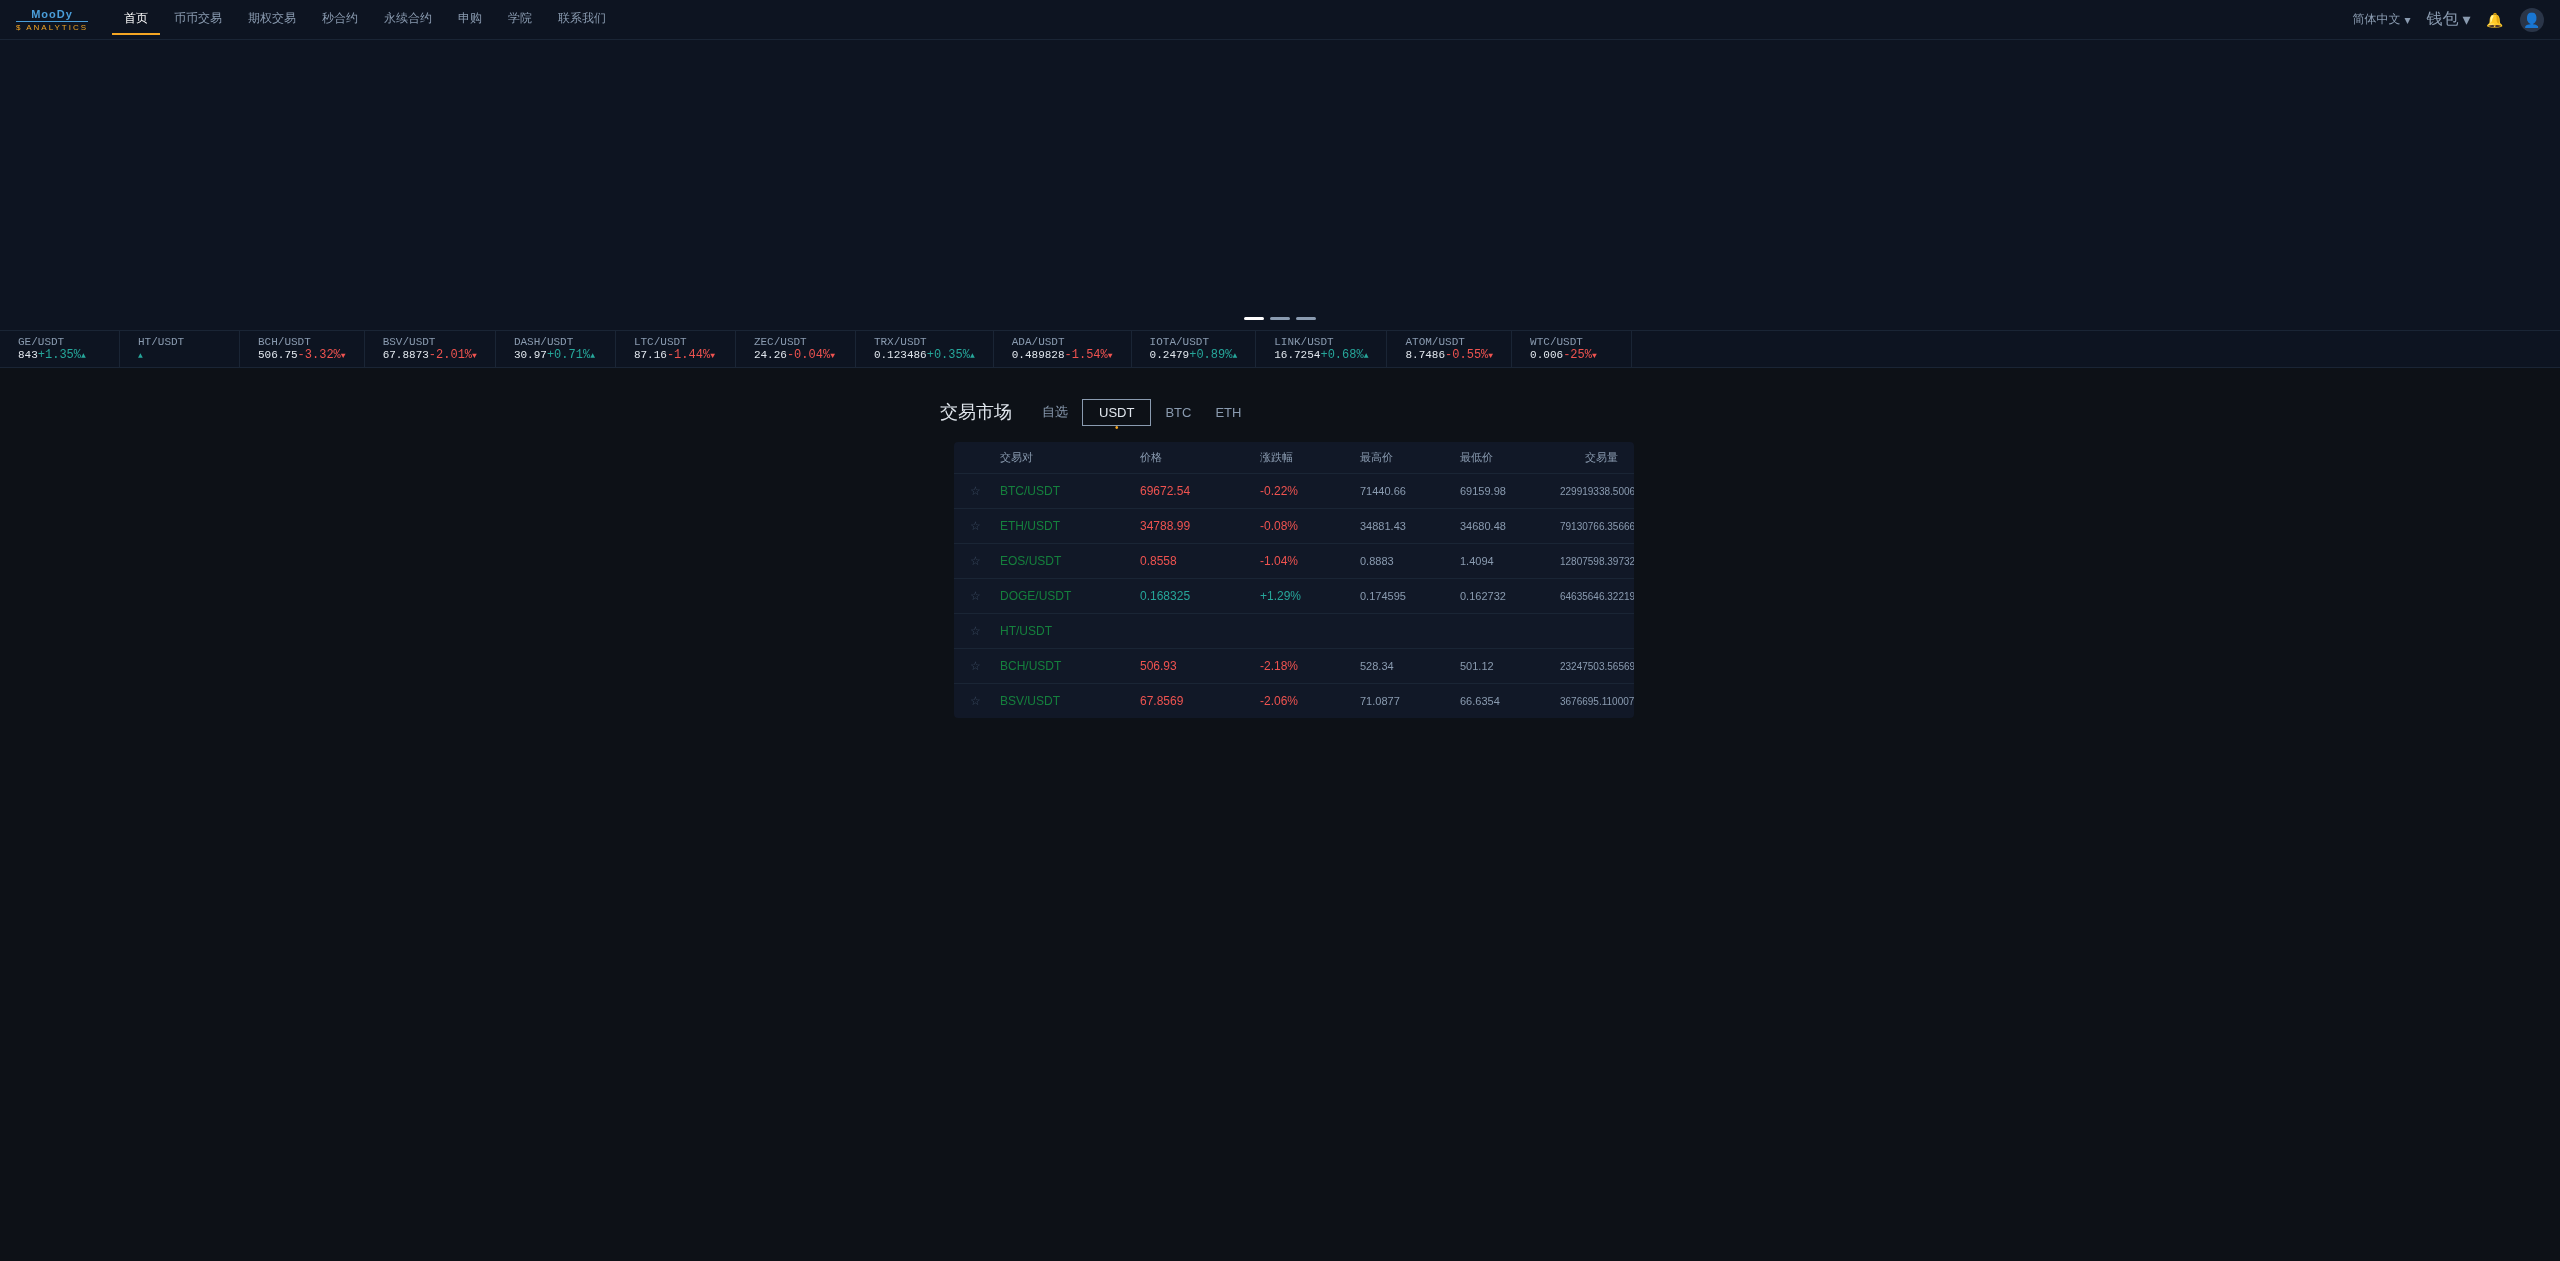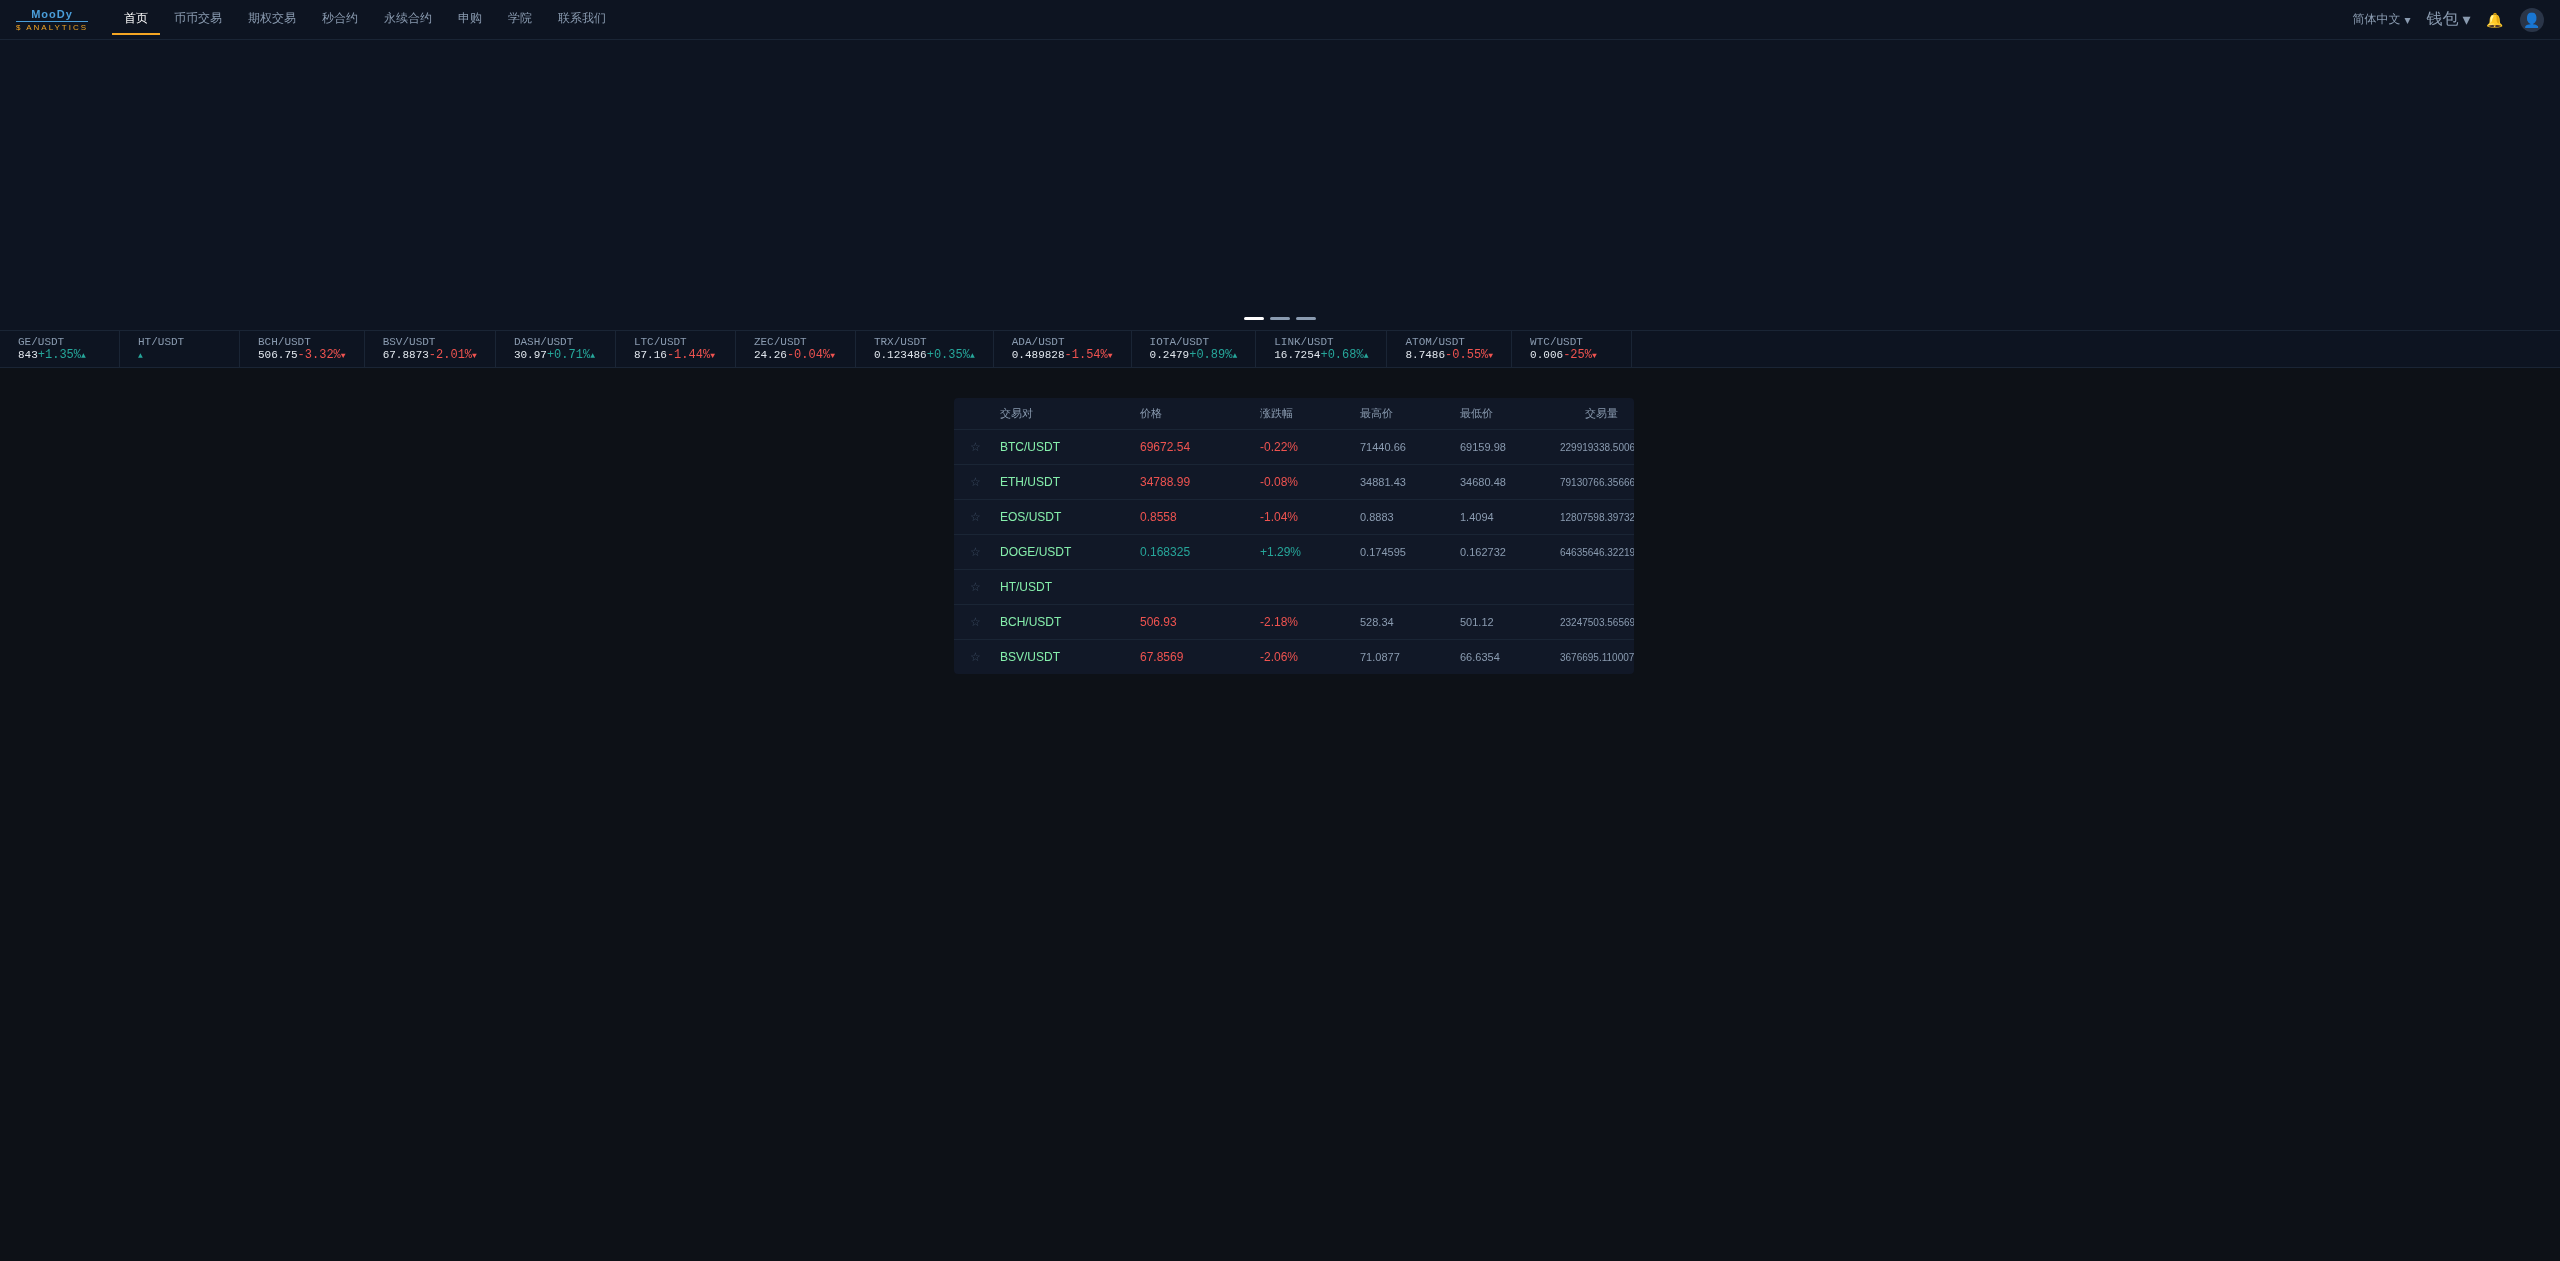--- a/index.html
+++ b/index.html
@@ -254,21 +254,21 @@
       cursor: pointer;
       transition: background 0.15s;
     }
     .table-row:last-child { border-bottom: none; }
     .star-icon {
       color: #3a4a60;
       font-size: 12px;
       cursor: pointer;
     }
     .pair-name {
-      color: #86efac;
+      color: #15803d;
       font-size: 12px;
     }
     .price-up { color: #26a69a; }
     .price-down { color: #ef5350; }
     .change-up { color: #26a69a; }
     .change-down { color: #ef5350; }
     .high-price, .low-price, .volume {
       color: #8a9bb0;
       font-size: 11px;
     }
@@ -421,20 +421,29 @@
     <div class="ticker-row">
       <span class="ticker-price">0.006</span>
       <span class="ticker-change down">-25%</span>
       <span class="arrow-down"></span>
     </div>
   </div>
     </div>
 </div>
 
 <div class="market-section">
+  <div class="market-header">
+    <span class="market-title">交易市场</span>
+    <div class="market-tabs">
+      <div class="market-tab-plain">自选</div>
+      <div class="market-tab active">USDT</div>
+      <div class="market-tab-plain">BTC</div>
+      <div class="market-tab-plain">ETH</div>
+    </div>
+  </div>
 
   <div class="market-table">
     <div class="table-header">
       <span></span>
       <span>交易对</span>
       <span>价格</span>
       <span>涨跌幅</span>
       <span>最高价</span>
       <span>最低价</span>
       <span class="col-right">交易量</span>

